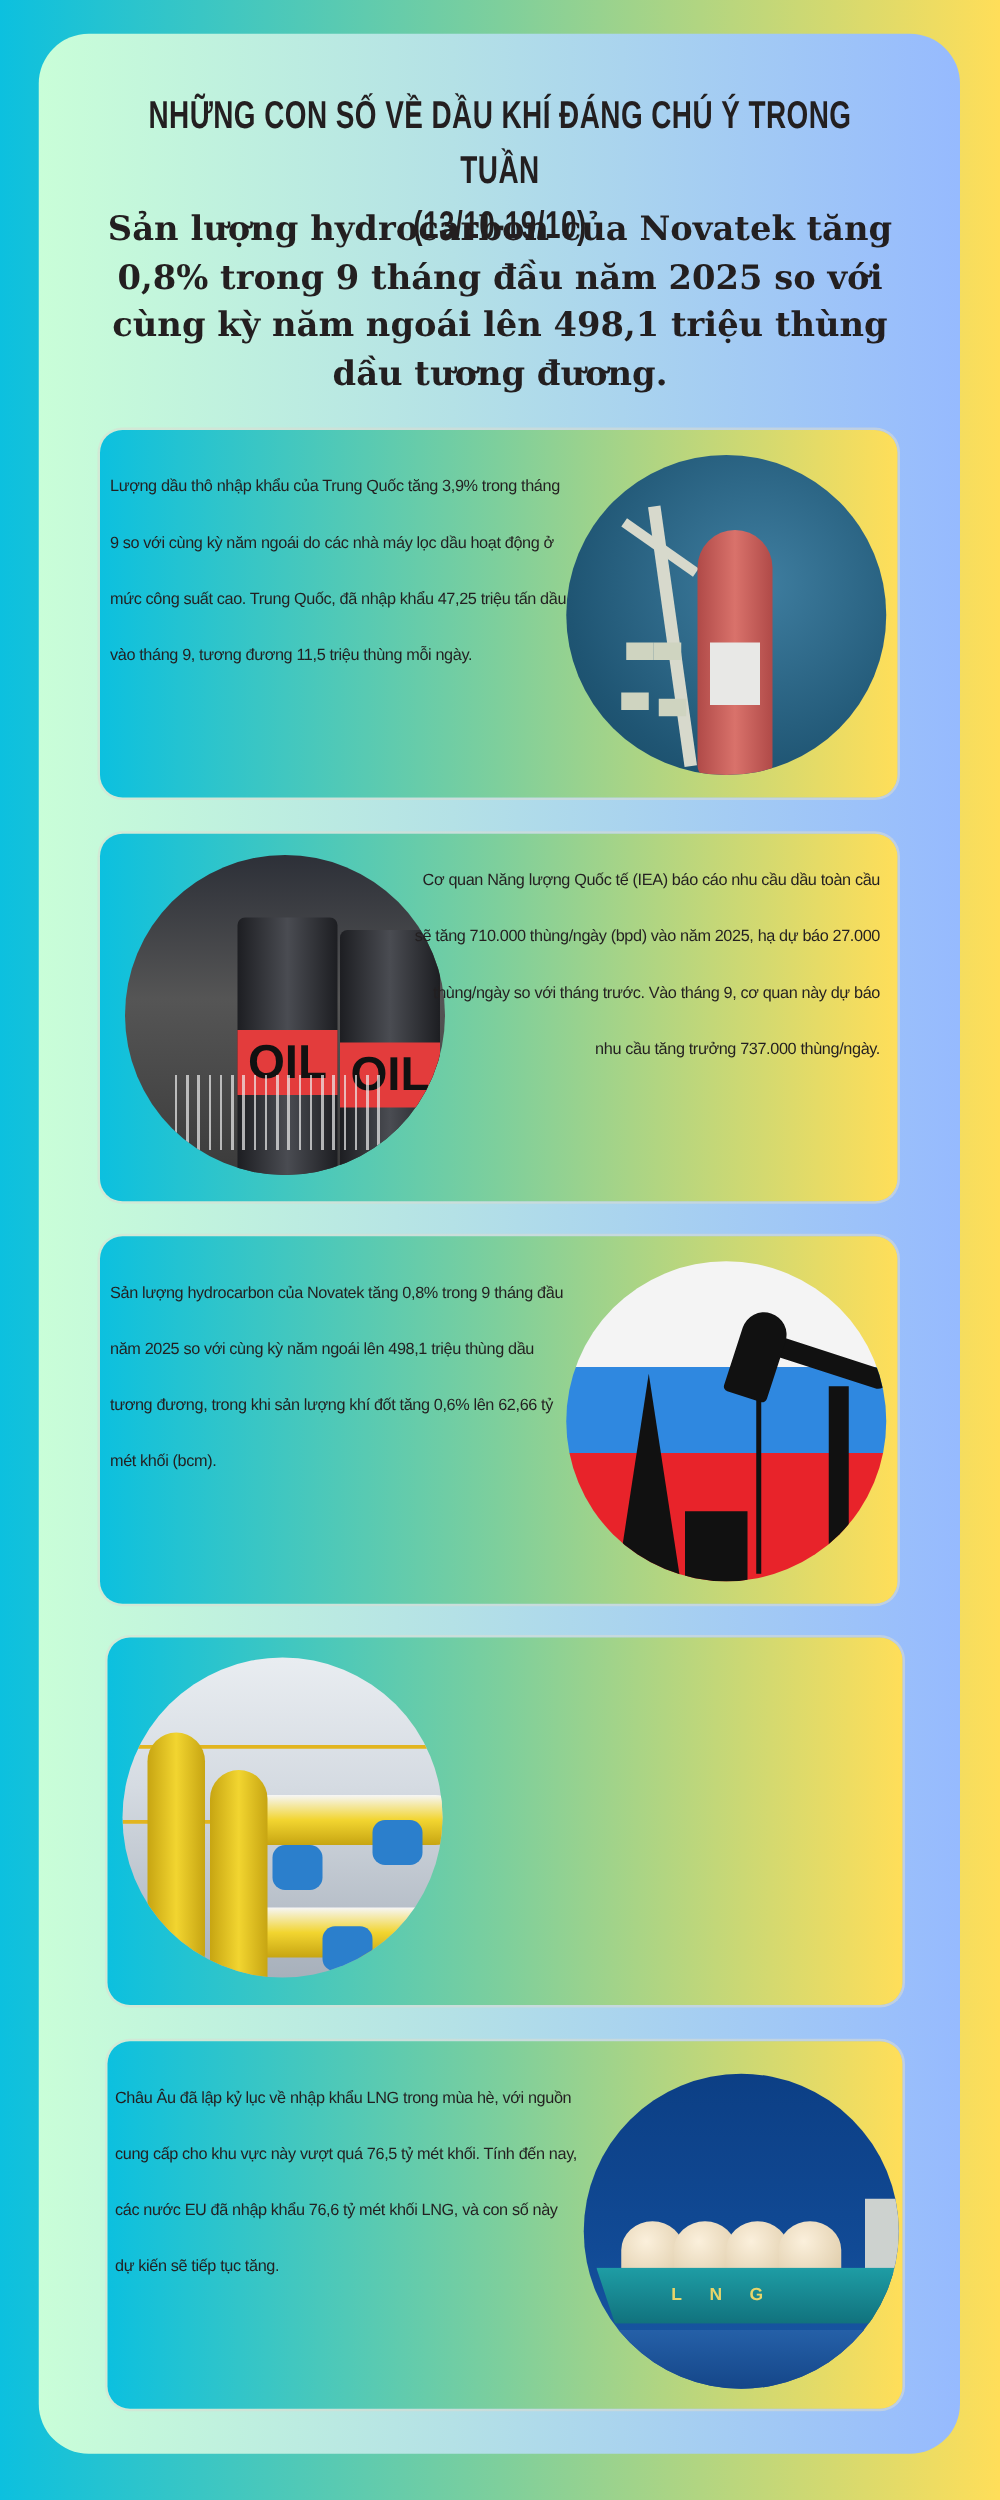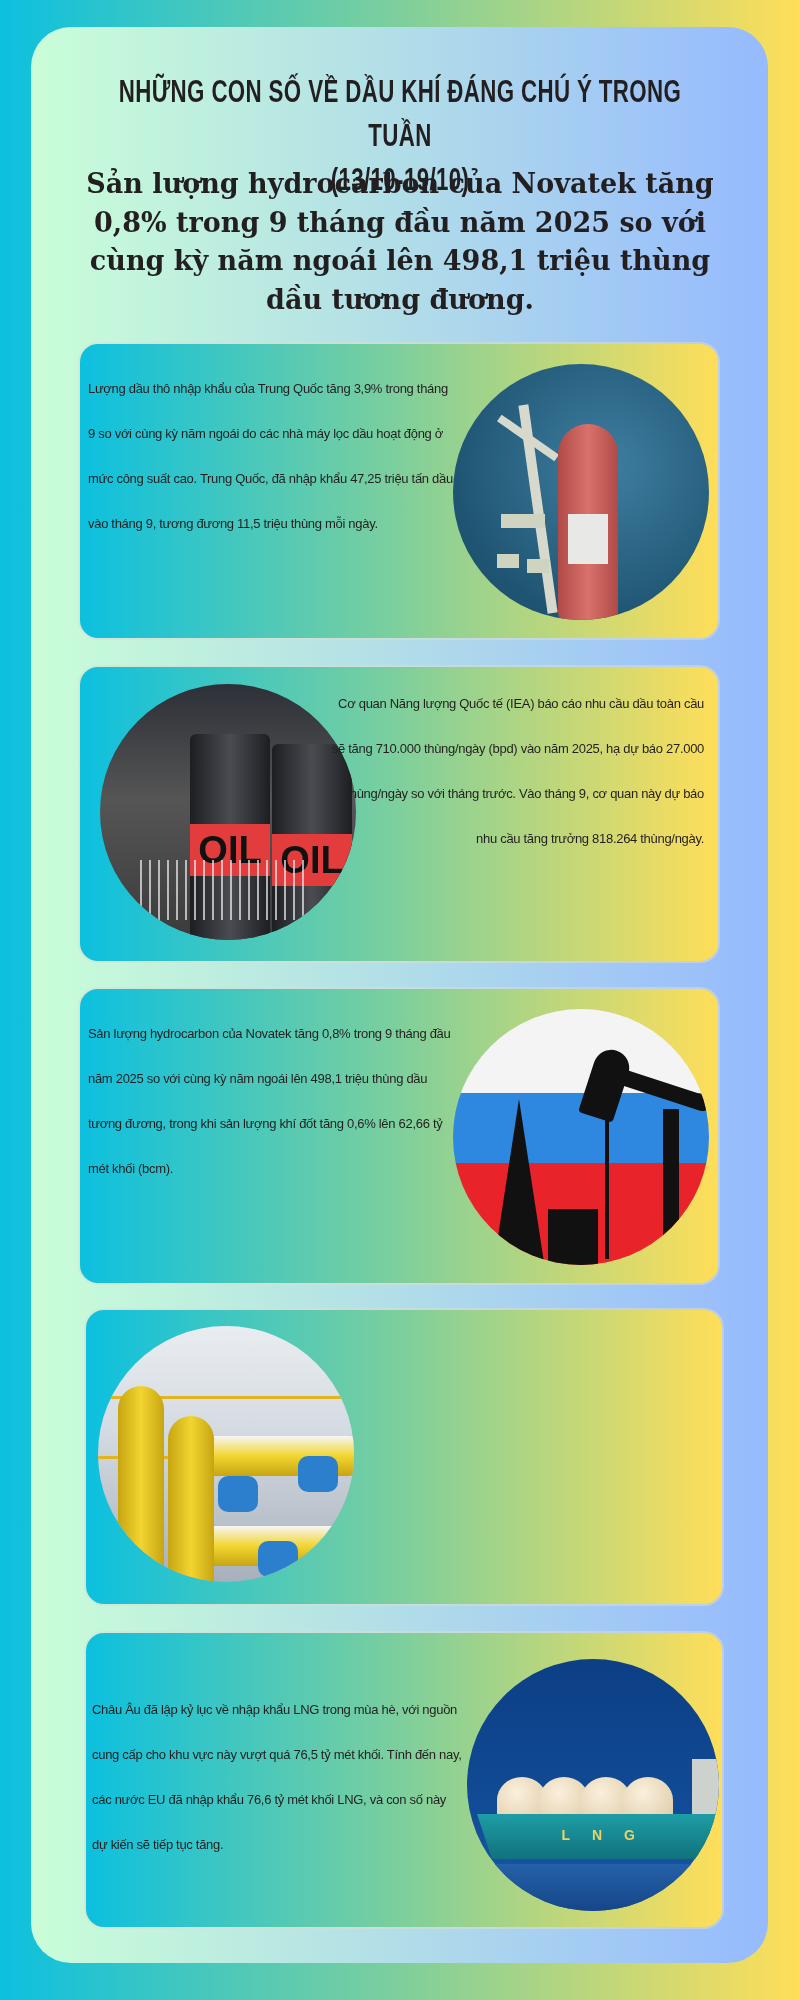--- a/index.html
+++ b/index.html
@@ -65,21 +65,21 @@
   .img-pipe .p2 { position:absolute; left:70px; top:90px; width:46px; height:190px; border-radius:23px; background:linear-gradient(90deg,#c7a512,#f2d530,#c7a512); }
   .img-pipe .p3 { position:absolute; left:90px; top:110px; width:180px; height:40px; border-radius:20px; background:linear-gradient(180deg,#f6f6f6,#f2d530,#c7a512); }
   .img-pipe .p4 { position:absolute; left:70px; top:200px; width:200px; height:40px; border-radius:20px; background:linear-gradient(180deg,#f6f6f6,#f2d530,#c7a512); }
   .img-pipe .v { position:absolute; width:40px; height:36px; border-radius:10px; background:#2b7fcc; }
   .img-pipe .rail { position:absolute; left:0; right:0; height:3px; background:#e2b51f; }
   
   .img-lng { background: linear-gradient(180deg, #0c3f85 0%, #114a95 55%, #1a5aa6 100%); }
   .img-lng .hull { position:absolute; left:10px; top:155px; width:250px; height:45px; background:linear-gradient(180deg,#1e9da5,#11727d); clip-path:polygon(0 0,100% 0,96% 100%,6% 100%); }
   .img-lng .dome { position:absolute; top:118px; width:50px; height:46px; border-radius:50% 50% 0 0; background:radial-gradient(circle at 40% 35%,#fbf0dc,#dcc8a4); }
   .img-lng .bridge { position:absolute; left:225px; top:100px; width:30px; height:60px; background:#cdd2cf; }
-  .img-lng .lnglbl { position:absolute; left:70px; top:168px; width:120px; text-align:right; color:#e8d56a; font-weight:bold; font-size:14px; letter-spacing:22px; font-family:"Liberation Sans", sans-serif; }
+  .img-lng .lnglbl { position:absolute; left:70px; top:168px; width:120px; text-align:left; color:#e8d56a; font-weight:bold; font-size:14px; letter-spacing:22px; font-family:"Liberation Sans", sans-serif; }
   .img-lng .wake { position:absolute; left:0; right:0; top:205px; height:60px; background:linear-gradient(180deg,#2560a8,#103f80); }
 </style>
 </head>
 <body>
 
 <div class="panel"></div>
 
 <div class="title">
   <div>NHỮNG CON SỐ VỀ DẦU KHÍ ĐÁNG CHÚ Ý TRONG TUẦN</div>
   <div>(13/10-19/10)</div>
@@ -104,21 +104,21 @@
 <div class="card right-text" style="left:80px; top:667px;">
   <div class="circle img-oil" style="left:20px; top:17px;">
     <div class="barrel" style="left:90px;">
         <div class="band">OIL</div>
       </div>
     <div class="barrel" style="left:172px;top:60px;">
         <div class="band">OIL</div>
       </div>
     <div class="chart"></div>
   </div>
-  <div class="text">Cơ quan Năng lượng Quốc tế (IEA) báo cáo nhu cầu dầu toàn cầu sẽ tăng 710.000 thùng/ngày (bpd) vào năm 2025, hạ dự báo 27.000 thùng/ngày so với tháng trước. Vào tháng 9, cơ quan này dự báo nhu cầu tăng trưởng 818.264 thùng/ngày.</div>
+  <div class="text">Cơ quan Năng lượng Quốc tế (IEA) báo cáo nhu cầu dầu toàn cầu sẽ tăng 710.000 thùng/ngày (bpd) vào năm 2025, hạ dự báo 27.000 thùng/ngày so với tháng trước. Vào tháng 9, cơ quan này dự báo nhu cầu tăng trưởng 737.000 thùng/ngày.</div>
 </div>
 
 <div class="card left-text" style="left:80px; top:989px;">
   <div class="text">Sản lượng hydrocarbon của Novatek tăng 0,8% trong 9 tháng đầu năm 2025 so với cùng kỳ năm ngoái lên 498,1 triệu thùng dầu tương đương, trong khi sản lượng khí đốt tăng 0,6% lên 62,66 tỷ mét khối (bcm).</div>
   <div class="circle img-flag" style="left:373px; top:20px;">
     <div class="derrick"></div>
     <div class="house"></div>
     <div class="rod"></div>
     <div class="post"></div>
     <div class="beam"></div>
@@ -134,21 +134,21 @@
     <div class="p4"></div>
     <div class="p1"></div>
     <div class="p2"></div>
     <div class="v" style="left:120px;top:150px;"></div>
     <div class="v" style="left:160px;top:215px;"></div>
     <div class="v" style="left:200px;top:130px;"></div>
   </div>
 </div>
 
 <div class="card left-text" style="left:86px; top:1633px; width:636px;">
-  <div class="text" style="left:6px;margin-top:32px;">Châu Âu đã lập kỷ lục về nhập khẩu LNG trong mùa hè, với nguồn cung cấp cho khu vực này vượt quá 76,5 tỷ mét khối. Tính đến nay, các nước EU đã nhập khẩu 76,6 tỷ mét khối LNG, và con số này dự kiến sẽ tiếp tục tăng.</div>
+  <div class="text" style="left:6px;">Châu Âu đã lập kỷ lục về nhập khẩu LNG trong mùa hè, với nguồn cung cấp cho khu vực này vượt quá 76,5 tỷ mét khối. Tính đến nay, các nước EU đã nhập khẩu 76,6 tỷ mét khối LNG, và con số này dự kiến sẽ tiếp tục tăng.</div>
   <div class="circle img-lng" style="left:381px; top:26px; width:252px; height:252px;">
     <div class="wake"></div>
     <div class="dome" style="left:30px;"></div>
     <div class="dome" style="left:72px;"></div>
     <div class="dome" style="left:114px;"></div>
     <div class="dome" style="left:156px;"></div>
     <div class="bridge"></div>
     <div class="hull"></div>
     <div class="lnglbl">LNG</div>
   </div>

